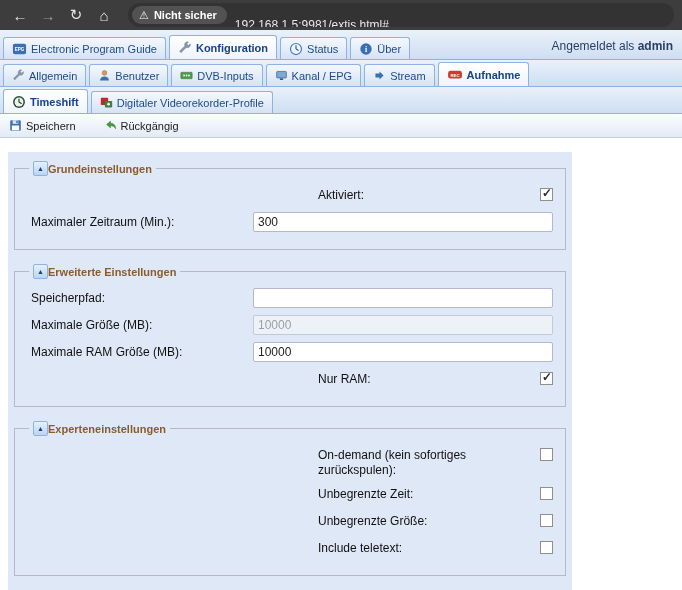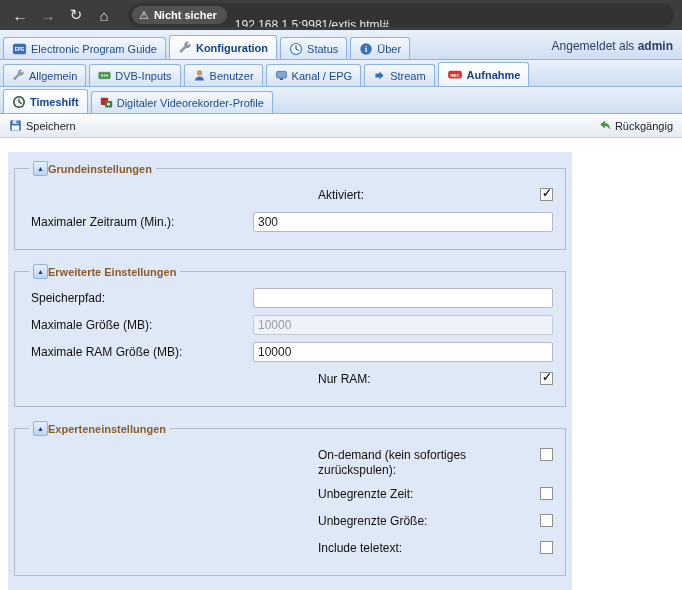--- a/index.html
+++ b/index.html
@@ -48,21 +48,21 @@
   .tab svg { flex: 0 0 auto; }
   .login-status {
     margin-left: auto; align-self: center; font-size: 12px; color: #2a3f63;
     padding: 0 6px 2px 0; white-space: nowrap;
   }
   .login-status b { font-weight: bold; }
 
   
   .toolbar {
     height: 24px; display: flex; align-items: center; gap: 18px; padding: 0 4px;
-    background: linear-gradient(#fbfcfe, #e4ebf5); border-bottom: 1px solid #c5d2e4; justify-content: space-between;
+    background: linear-gradient(#fbfcfe, #e4ebf5); border-bottom: 1px solid #c5d2e4;
   }
   .tb-btn {
     display: inline-flex; align-items: center; gap: 4px; font-size: 11px; color: #222;
     padding: 2px 5px; border-radius: 3px; cursor: pointer;
   }
 
   
   .content { height: 479px; background: #fff; }
   .form-panel {
     margin: 14px 0 0 8px; width: 564px; height: 462px;
@@ -157,33 +157,33 @@
 
 <div class="tabstrip sub">
   <span class="tab">
     <svg width="13" height="13" viewBox="0 0 16 16">
         <path d="M14 3.2a3.4 3.4 0 0 1-4.6 4.2L5 11.8 3.6 13.4 1.8 11.6 3.4 10 7.8 5.8a3.4 3.4 0 0 1 4.2-4.6L10 3.2l2 2 2-2z" fill="#8a97a8" stroke="#6d7a8a" stroke-width="0.5"></path>
       </svg>
     <span>Allgemein</span>
   </span>
   <span class="tab">
     <svg width="13" height="13" viewBox="0 0 16 16">
+        <circle cx="8" cy="4.8" r="2.9" fill="#d59a5b" stroke="#9a6a33" stroke-width="0.6"></circle>
+        <path d="M2.5 14c0-3.2 2.6-4.7 5.5-4.7s5.5 1.5 5.5 4.7z" fill="#3f6fae"></path>
+      </svg>
+    <span>Benutzer</span>
+  </span>
+  <span class="tab">
+    <svg width="13" height="13" viewBox="0 0 16 16">
         <rect x="1" y="4" width="14" height="8" rx="1" fill="#4e9a4e" stroke="#2f6b2f" stroke-width="0.6"></rect>
         <circle cx="5" cy="8" r="1.1" fill="#fff"></circle>
         <circle cx="8" cy="8" r="1.1" fill="#fff"></circle>
         <circle cx="11" cy="8" r="1.1" fill="#fff"></circle>
       </svg>
     <span>DVB-Inputs</span>
-  </span>
-  <span class="tab">
-    <svg width="13" height="13" viewBox="0 0 16 16">
-        <circle cx="8" cy="4.8" r="2.9" fill="#d59a5b" stroke="#9a6a33" stroke-width="0.6"></circle>
-        <path d="M2.5 14c0-3.2 2.6-4.7 5.5-4.7s5.5 1.5 5.5 4.7z" fill="#3f6fae"></path>
-      </svg>
-    <span>Benutzer</span>
   </span>
   <span class="tab">
     <svg width="13" height="13" viewBox="0 0 16 16">
         <rect x="2" y="3" width="12" height="8" rx="1" fill="#7fa8d4" stroke="#2f5a8f" stroke-width="0.8"></rect>
         <rect x="6" y="11.5" width="4" height="2" fill="#2f5a8f"></rect>
       </svg>
     <span>Kanal / EPG</span>
   </span>
   <span class="tab">
     <svg width="13" height="13" viewBox="0 0 16 16">

